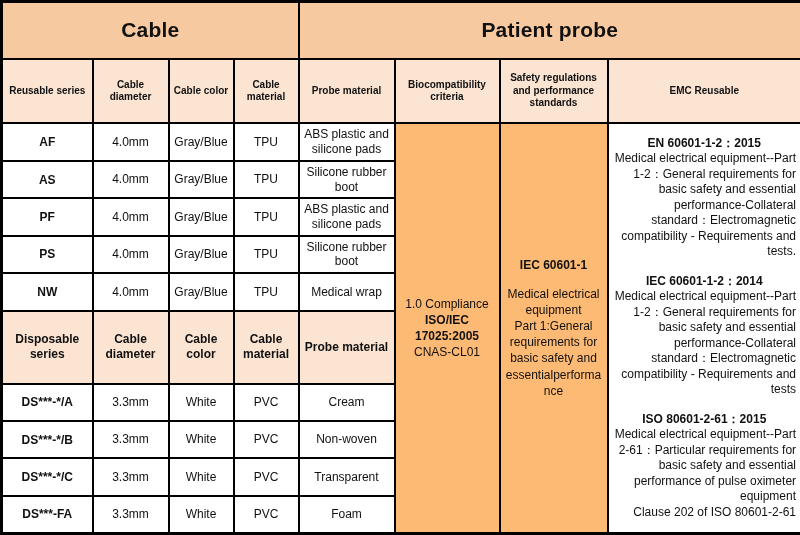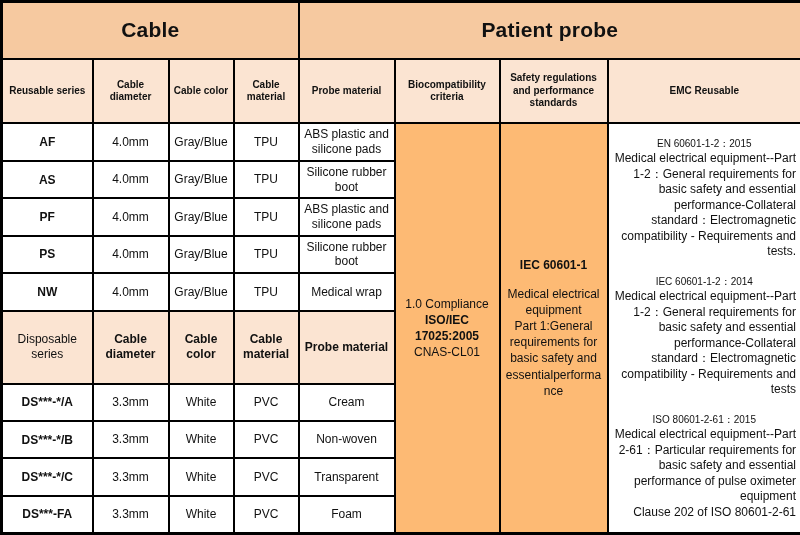--- a/index.html
+++ b/index.html
@@ -39,21 +39,21 @@
   }
   tr.subhdr td, td.subhdr {
     background: #FBE4D2;
     font-weight: bold;
     font-size: 10px;
     line-height: 1.25;
   }
   tr.subhdr { height: 62px; }
   td.series-label {
     color: #C0392B;
-    font-weight: normal;
+    font-weight: bold;
   }
   td.rowlabel {
     font-weight: bold;
     font-size: 12.5px;
   }
   tr.datarow { height: 36px; }
   tr.disphdr { height: 70px; }
   td.datacell { line-height: 1.22; }
   td.merge-center {
     vertical-align: middle;
@@ -69,22 +69,22 @@
   td.safety-cell .body { white-space: pre-line; margin-top: 12px; }
   td.emc-cell {
     vertical-align: top;
     text-align: left;
     padding: 4px 6px 2px 6px;
     background: #fff;
   }
   .emc-block { margin-bottom: 14px; }
   .emc-block:last-child { margin-bottom: 0; }
   .emc-title {
-    font-weight: normal;
-    font-size: 10px;
+    font-weight: bold;
+    font-size: 12px;
     line-height: 15.5px;
   }
   .emc-body {
     font-size: 12px;
     line-height: 15.5px;
     white-space: pre-line;
     text-align: right;
   }
 </style>
 </head>

